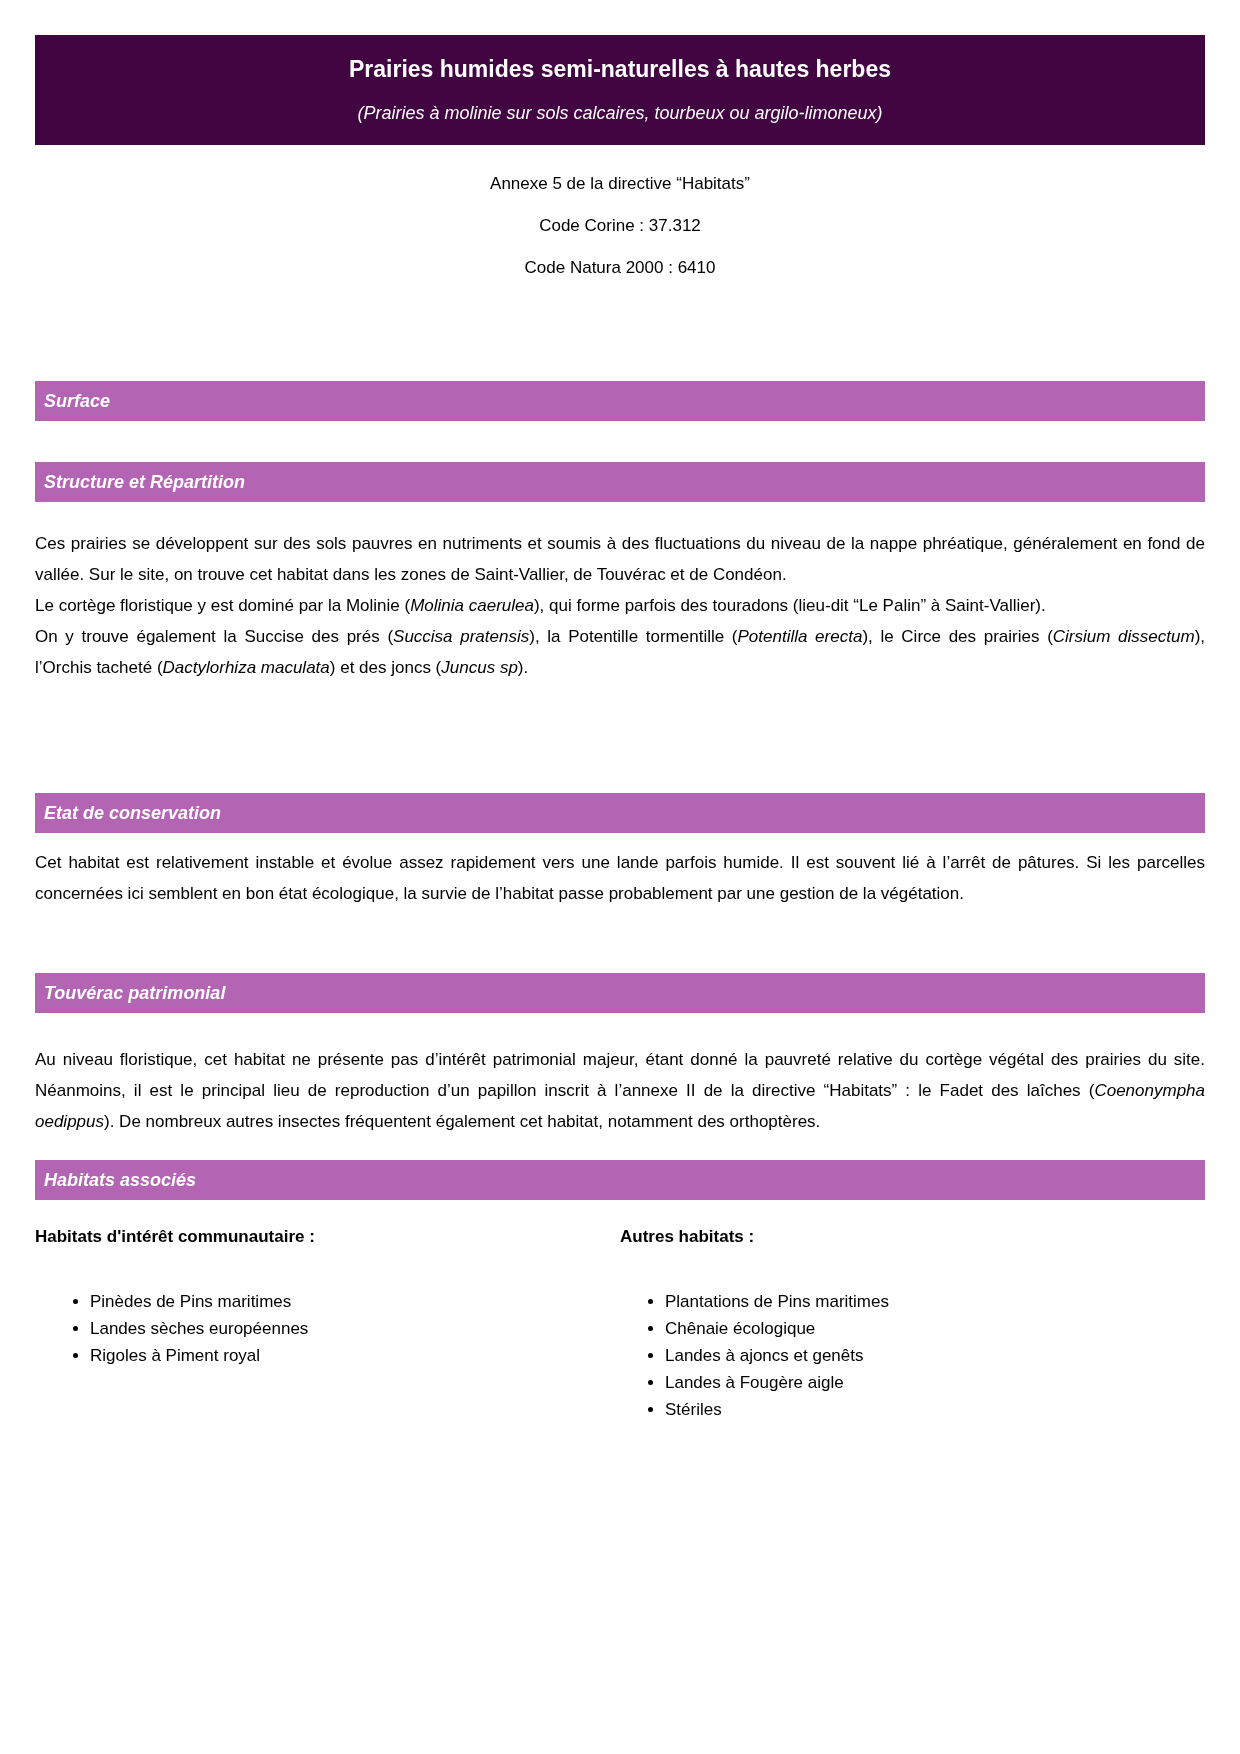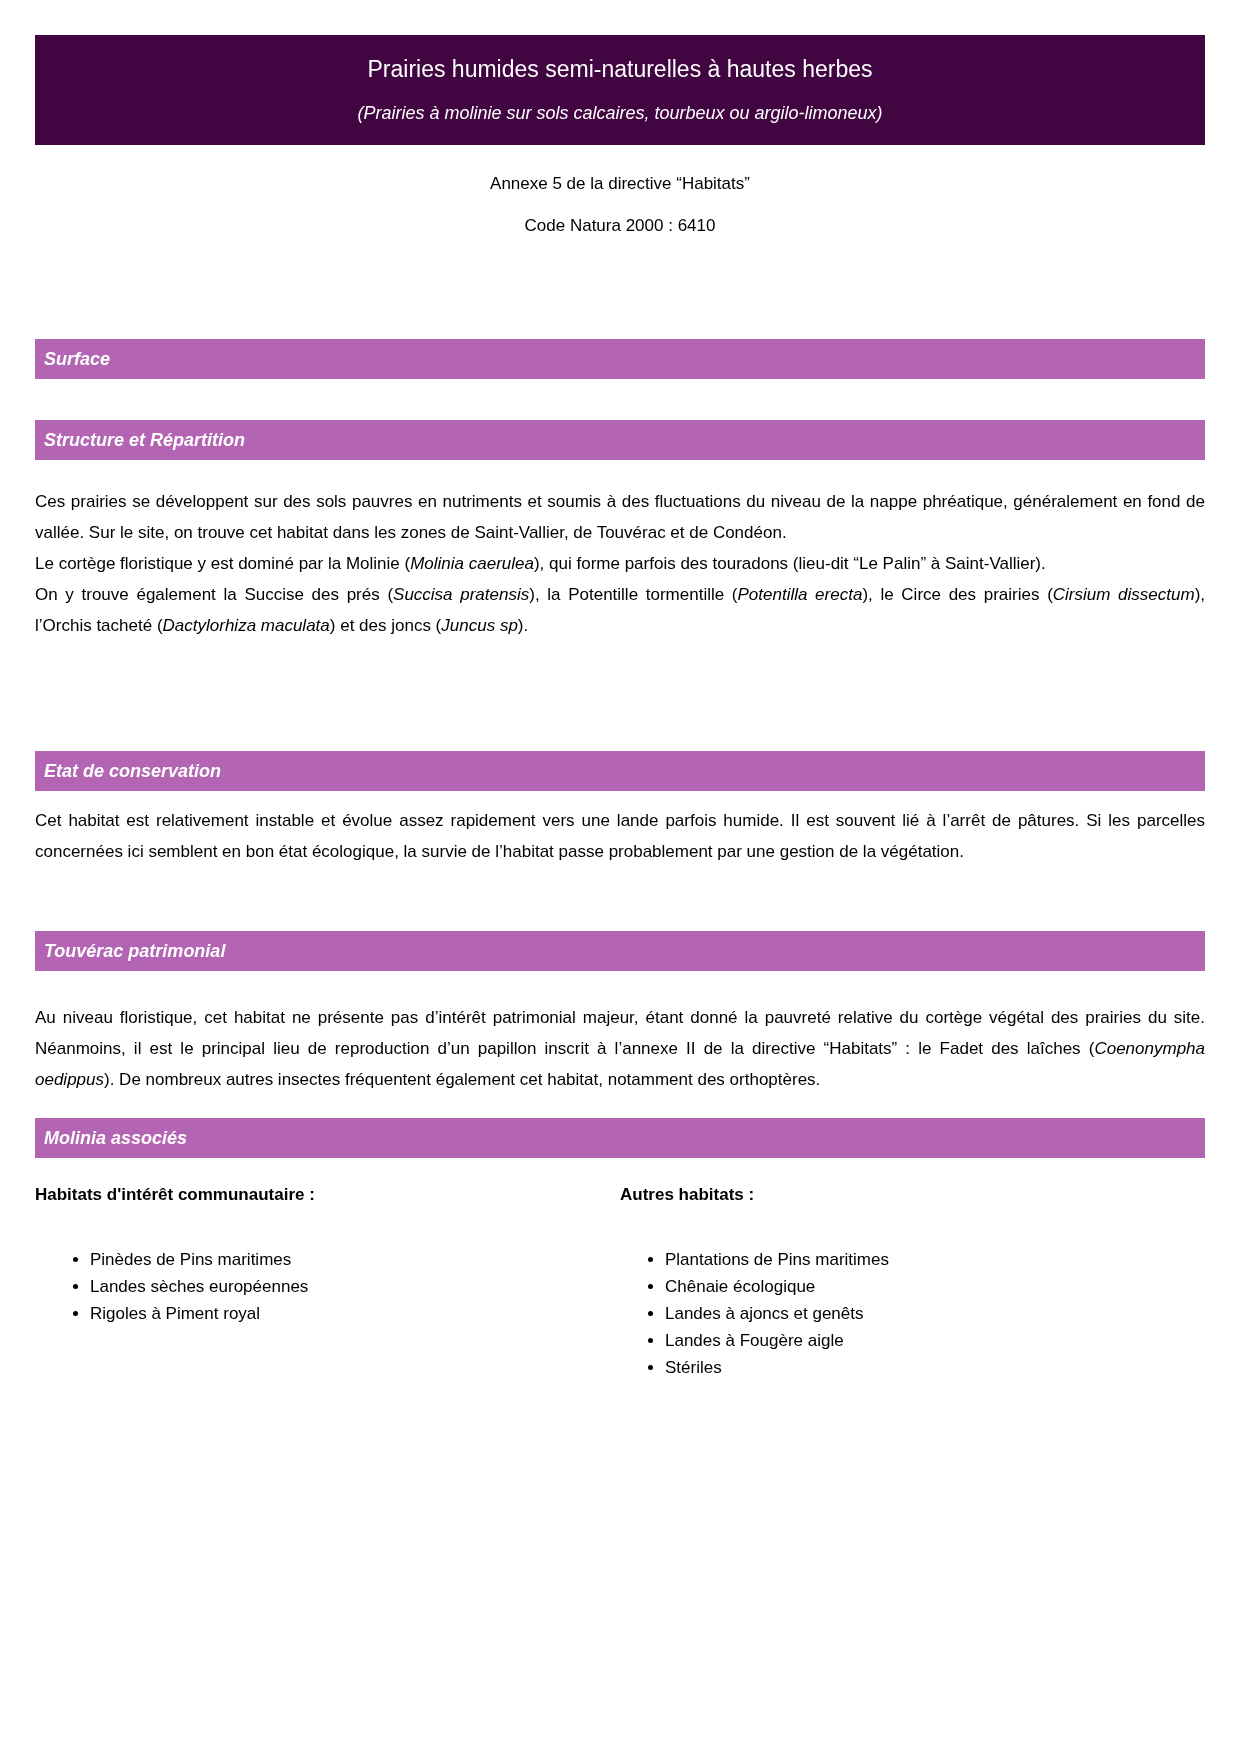--- a/index.html
+++ b/index.html
@@ -28,21 +28,21 @@
     height:110px;
     background:var(--header-bg);
     display:flex;
     flex-direction:column;
     align-items:center;
     padding-top:18px;
   }
   .banner-title{
     color:var(--band-text);
     font-size:23px;
-    font-weight:normal;
+    font-weight:bold;
     line-height:32px;
     text-align:center;
   }
   .banner-subtitle{
     margin-top:16px;
     color:var(--band-text);
     font-size:18px;
     font-style:italic;
     line-height:24px;
     text-align:center;
@@ -115,20 +115,21 @@
 
 <div class="page">
 
   <header class="banner">
     <div class="banner-title">Prairies humides semi-naturelles à hautes herbes</div>
     <div class="banner-subtitle">(Prairies à molinie sur sols calcaires, tourbeux ou argilo-limoneux)</div>
   </header>
 
   <section class="meta-block">
     <div class="meta-line">Annexe 5 de la directive “Habitats”</div>
+    <div class="meta-line">Code Corine : 37.312</div>
     <div class="meta-line">Code Natura 2000 : 6410</div>
   </section>
 
   <section>
     <div class="band band-surface">
       <span class="band-label">Surface</span>
     </div>
   </section>
 
   <section>
@@ -149,21 +150,21 @@
 
   <section>
     <div class="band band-interet">
       <span class="band-label">Touvérac patrimonial</span>
     </div>
     <p class="para para-interet"><span>Au niveau floristique, cet habitat ne présente pas d’intérêt patrimonial majeur, étant donné la pauvreté relative du cortège végétal des prairies du site. Néanmoins, il est le principal lieu de reproduction d’un papillon inscrit à l’annexe II de la directive “Habitats” : le Fadet des laîches (</span><span style="font-style: italic;">Coenonympha oedippus</span><span>). De nombreux autres insectes fréquentent également cet habitat, notamment des orthoptères.</span></p>
   </section>
 
   <section>
     <div class="band band-habitats">
-      <span class="band-label">Molinia associés</span>
+      <span class="band-label">Habitats associés</span>
     </div>
     <div class="columns">
       <div class="col col-left">
         <div class="col-heading">Habitats d'intérêt communautaire :</div>
         <ul>
             <li>Pinèdes de Pins maritimes</li>
             <li>Landes sèches européennes</li>
             <li>Rigoles à Piment royal</li>
           </ul>
       </div>

